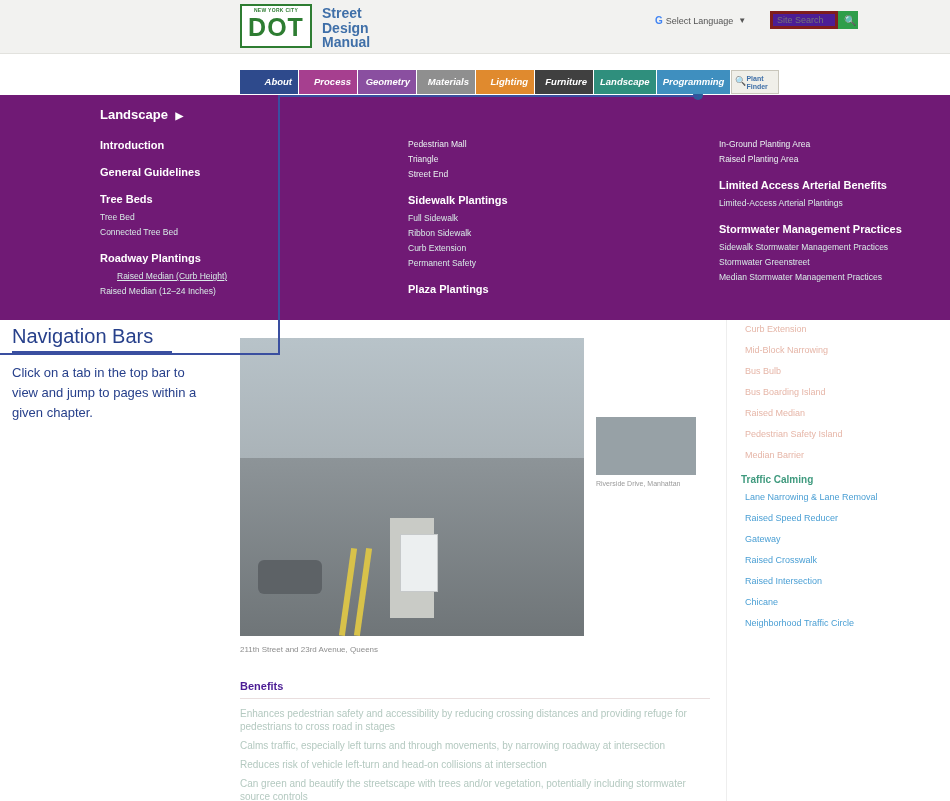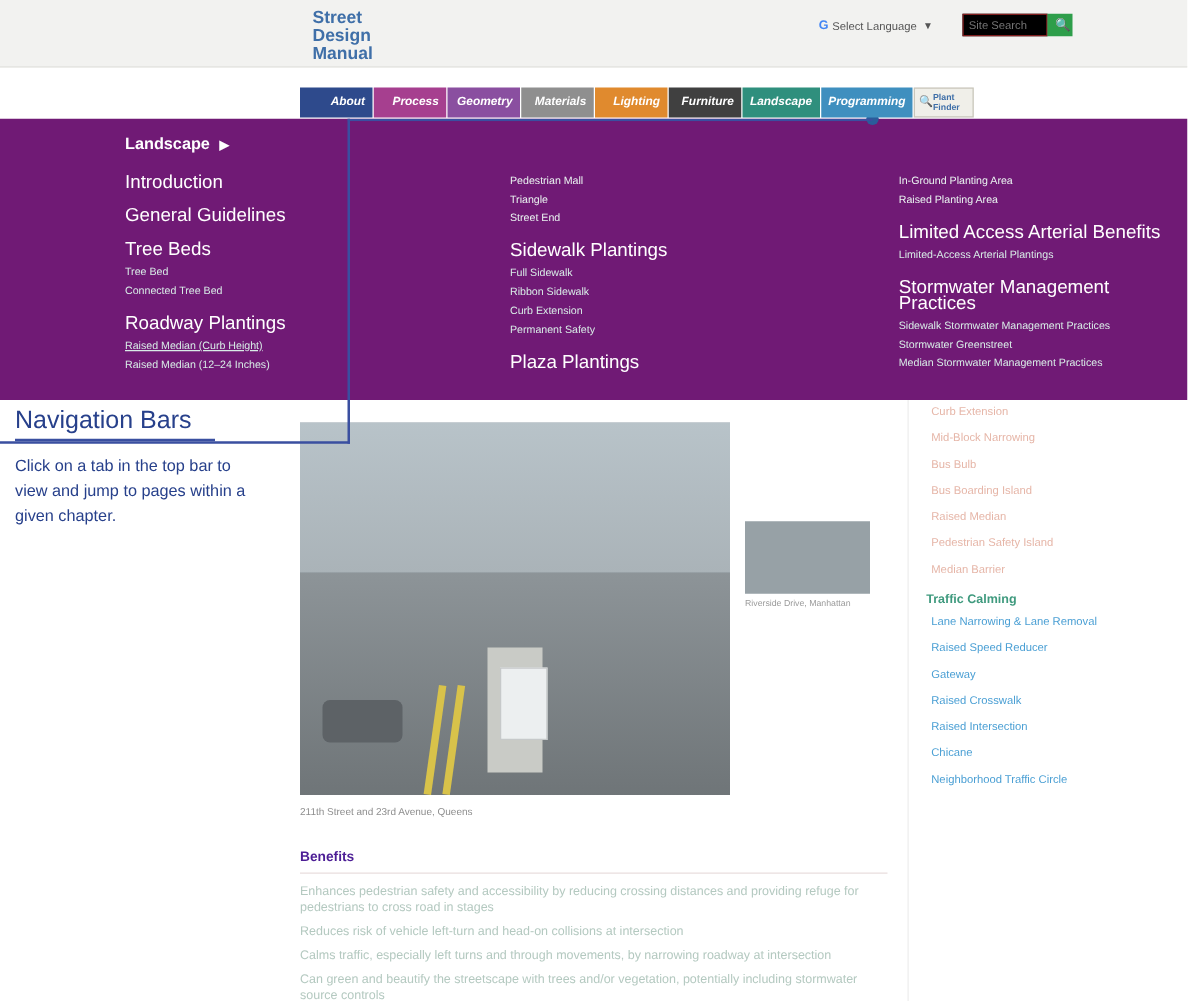--- a/index.html
+++ b/index.html
@@ -80,25 +80,25 @@
   #lang-select .caret { margin-left: 5px; font-size: 8px;}
   #search-wrap {
     position: absolute;
     left: 770px;
     top: 11px;
     display: flex;
   }
   #search-input {
     width: 68px;
     height: 18px;
-    border: 1px solid #7f1d1d;
+    border: 3px solid #7f1d1d;
     font-size: 9px;
     padding: 0 4px;
     color: #888;
-    background: #000000;
+    background: #4c1d95;
     box-sizing: border-box;
   }
   #search-button {
     width: 20px;
     height: 18px;
     background: #2e9e4a;
     border: none;
     color: #fff;
     font-size: 10px;
     cursor: pointer;
@@ -309,33 +309,33 @@
     top: 12px;
     font-size: 13px;
     font-weight: bold;
   }
   #mega-title .arrow { font-size: 10px; margin-left: 4px;}
   .mega-col { position: absolute; top: 44px; }
   #mega-col-1 { left: 100px; width: 190px; }
   #mega-col-2 { left: 408px; width: 200px; }
   #mega-col-3 { left: 719px; width: 210px; }
   .mega-head {
-    font-size: 15px;
-    font-weight: normal;
+    font-size: 11px;
+    font-weight: bold;
     margin: 0 0 6px 0;
     line-height: 13px;
   }
   .mega-head.spaced { margin-top: 14px; }
   .mega-sub {
     font-size: 8.5px;
     margin: 0 0 4px 0;
     line-height: 11px;
     color: #d8ece7;
   }
-  .mega-sub.underlined { text-decoration: underline; }
+  .mega-sub.underlined { text-decoration: underline; margin-left: 17px; }
   .mega-plain {
     font-size: 8.5px;
     margin: 0 0 4px 0;
     line-height: 11px;
     color: #eaf4f1;
   }
 
   
   #callout-box {
     position: absolute;
@@ -380,20 +380,24 @@
     font-size: 13px;
     line-height: 20px;
     color: #27408b;
   }
 </style>
 </head>
 <body>
 
 <div id="header">
   <div id="logo-block">
+    <div id="dot-logo">
+      <div class="nyc-line">NEW YORK CITY</div>
+      <div class="dot-line">DOT</div>
+    </div>
     <div id="site-title">
       <div>Street</div>
       <div>Design</div>
       <div>Manual</div>
     </div>
   </div>
 
   <div id="lang-select">
     <span class="g-icon">G</span>
     <span>Select Language</span>
@@ -441,22 +445,22 @@
   </div>
   <div id="caption-main">211th Street and 23rd Avenue, Queens</div>
 
   <div id="photo-side"></div>
   <div id="caption-side">Riverside Drive, Manhattan</div>
 
   <div id="benefits-block">
     <h2 class="section-head">Benefits</h2>
     <hr>
     <div class="benefit-line">Enhances pedestrian safety and accessibility by reducing crossing distances and providing refuge for pedestrians to cross road in stages</div>
+    <div class="benefit-line">Calms traffic, especially left turns and through movements, by narrowing roadway at intersection</div>
     <div class="benefit-line">Reduces risk of vehicle left-turn and head-on collisions at intersection</div>
-    <div class="benefit-line">Calms traffic, especially left turns and through movements, by narrowing roadway at intersection</div>
     <div class="benefit-line">Can green and beautify the streetscape with trees and/or vegetation, potentially including stormwater source controls</div>
 
   </div>
 
   <div id="right-rail">
     <div class="rail-link">Shared Street</div>
     <div class="rail-link">Pedestrian Plaza</div>
     <div class="rail-group-title">Sidewalks &amp; Raised Medians</div>
     <div class="rail-link">Full Sidewalk</div>
     <div class="rail-link">Ribbon Sidewalk</div>

